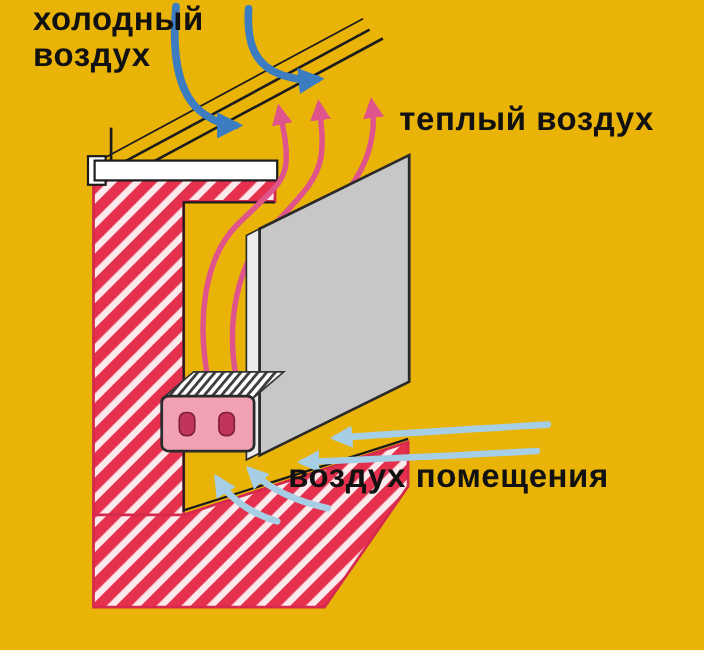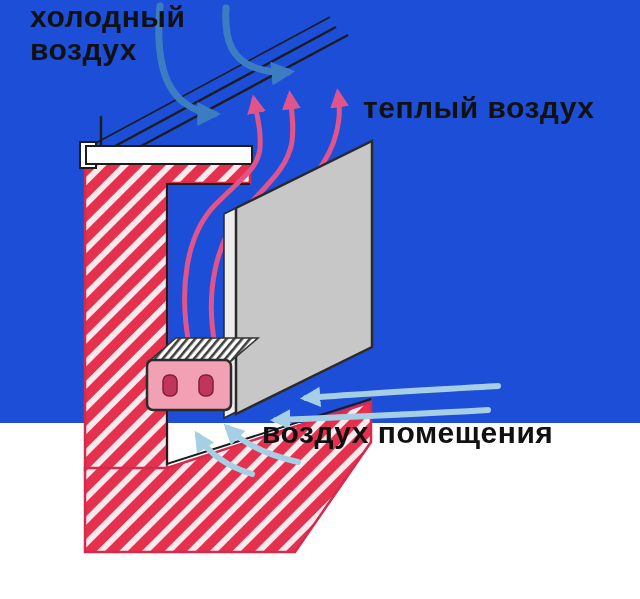--- a/index.html
+++ b/index.html
@@ -1,17 +1,17 @@
 <!DOCTYPE html>
 <html><head>
 <meta charset="utf-8">
 <style>
   html,body{margin:0;padding:0;background:#ffffff;}
   body{width:640px;height:599px;overflow:hidden;font-family:"Liberation Sans",sans-serif;}
-  .stage{position:relative;width:640px;height:423px;background:#1d4ed8;}
+  .stage{position:relative;width:640px;height:591px;background:#eab308;}
   svg{display:block;}
   .lbl{font-family:"Liberation Sans",sans-serif;font-weight:bold;font-size:30px;letter-spacing:0.5px;}
   .arrow{fill:none;stroke-linecap:round;stroke-linejoin:round;}
   .ink{stroke:#1c1c1c;fill:none;}
 </style>
 </head>
 <body>
 
 <div class="stage">
 <svg width="640" height="599" viewBox="0 0 640 599">

